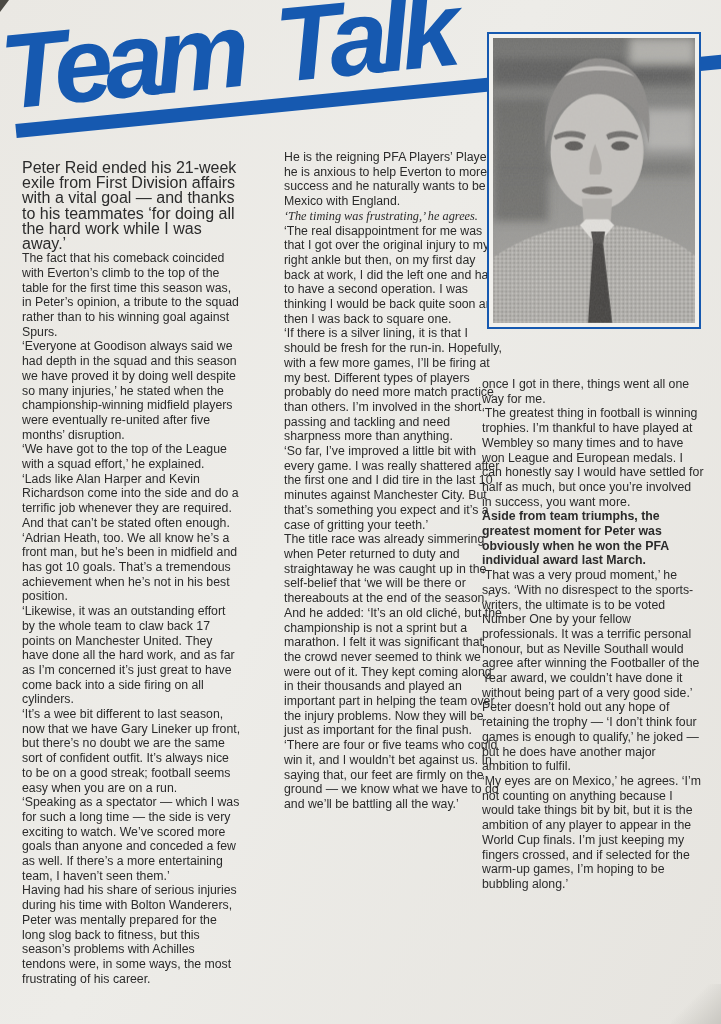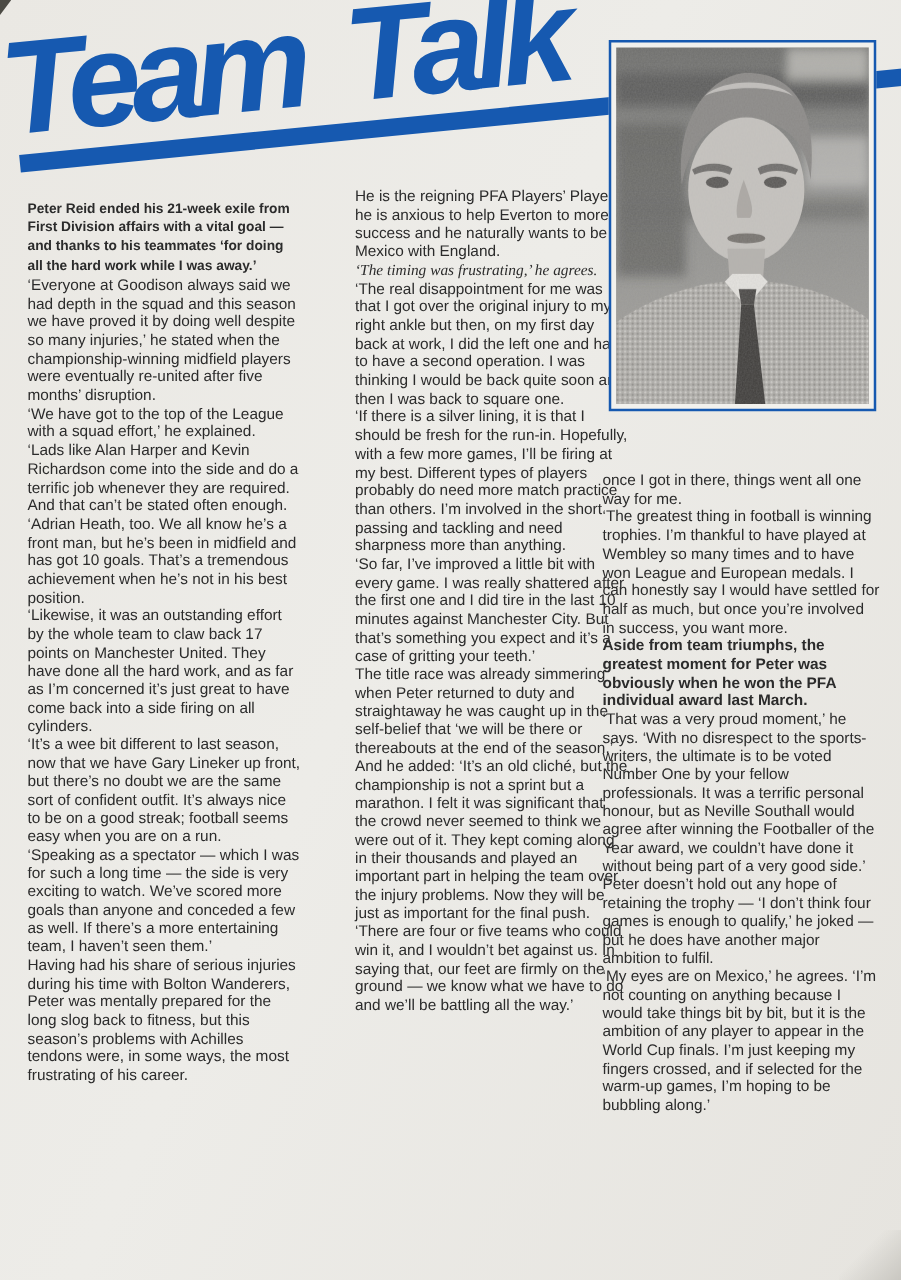--- a/index.html
+++ b/index.html
@@ -46,21 +46,21 @@
     width:100%;height:100%;box-sizing:border-box;border:2px solid #26262
     4;background:#8f8f8d;overflow:hidden;
   }
   .photo-inner svg{display:block;width:100%;height:100%;}
   .col{
     position:absolute;width:219px;color:var(--ink,#2b2b2b);
     font-size:12.3px;line-height:14.7px;z-index:2;
     text-align:left;
   }
   .col p{margin:0;}
-  .col p.lead{font-weight:bold;font-size:11px;line-height:15.2px;}
+  .col p.lead{font-weight:normal;font-size:16px;line-height:15.2px;}
   .col p.bold{font-weight:bold;}
   .col p.italic{font-style:italic;font-family:Liberation Serif, serif;}
   .col1{left:22px;top:160px;}
   .col2{left:252px;top:150px;margin-left:32px;}
   .col3{left:482px;top:377px;width:222px;}
 </style>
 </head>
 <body style="background: rgb(233, 231, 226);">
 
 <div class="page">
@@ -115,20 +115,21 @@
         <path d="M97,190 L111,190 L109,202 L99,202 Z" fill="#4a4846"></path>
         <path d="M99,202 L109,202 L118,280 L94,280 Z" fill="#3f3d3b"></path>
         <rect width="200" height="280" filter="url(#grain)" opacity="0.55"></rect>
       </svg>
     </div>
   </figure>
 
   <div class="col col1">
 
   <p class="para lead">Peter Reid ended his 21-week exile from First Division affairs with a vital goal — and thanks to his teammates ‘for doing all the hard work while I was away.’</p>
+      <p class="para normal">The fact that his comeback coincided with Everton’s climb to the top of the table for the first time this season was, in Peter’s opinion, a tribute to the squad rather than to his winning goal against Spurs.</p>
       <p class="para normal">‘Everyone at Goodison always said we had depth in the squad and this season we have proved it by doing well despite so many injuries,’ he stated when the championship-winning midfield players were eventually re-united after five months’ disruption.</p>
       <p class="para normal">‘We have got to the top of the League with a squad effort,’ he explained.</p>
       <p class="para normal">‘Lads like Alan Harper and Kevin Richardson come into the side and do a terrific job whenever they are required. And that can’t be stated often enough.</p>
       <p class="para normal">‘Adrian Heath, too. We all know he’s a front man, but he’s been in midfield and has got 10 goals. That’s a tremendous achievement when he’s not in his best position.</p>
       <p class="para normal">‘Likewise, it was an outstanding effort by the whole team to claw back 17 points on Manchester United. They have done all the hard work, and as far as I’m concerned it’s just great to have come back into a side firing on all cylinders.</p>
       <p class="para normal">‘It’s a wee bit different to last season, now that we have Gary Lineker up front, but there’s no doubt we are the same sort of confident outfit. It’s always nice to be on a good streak; football seems easy when you are on a run.</p>
       <p class="para normal">‘Speaking as a spectator — which I was for such a long time — the side is very exciting to watch. We’ve scored more goals than anyone and conceded a few as well. If there’s a more entertaining team, I haven’t seen them.’</p>
       <p class="para normal">Having had his share of serious injuries during his time with Bolton Wanderers, Peter was mentally prepared for the long slog back to fitness, but this season’s problems with Achilles tendons were, in some ways, the most frustrating of his career.</p>
     </div>
   <div class="col col2">

